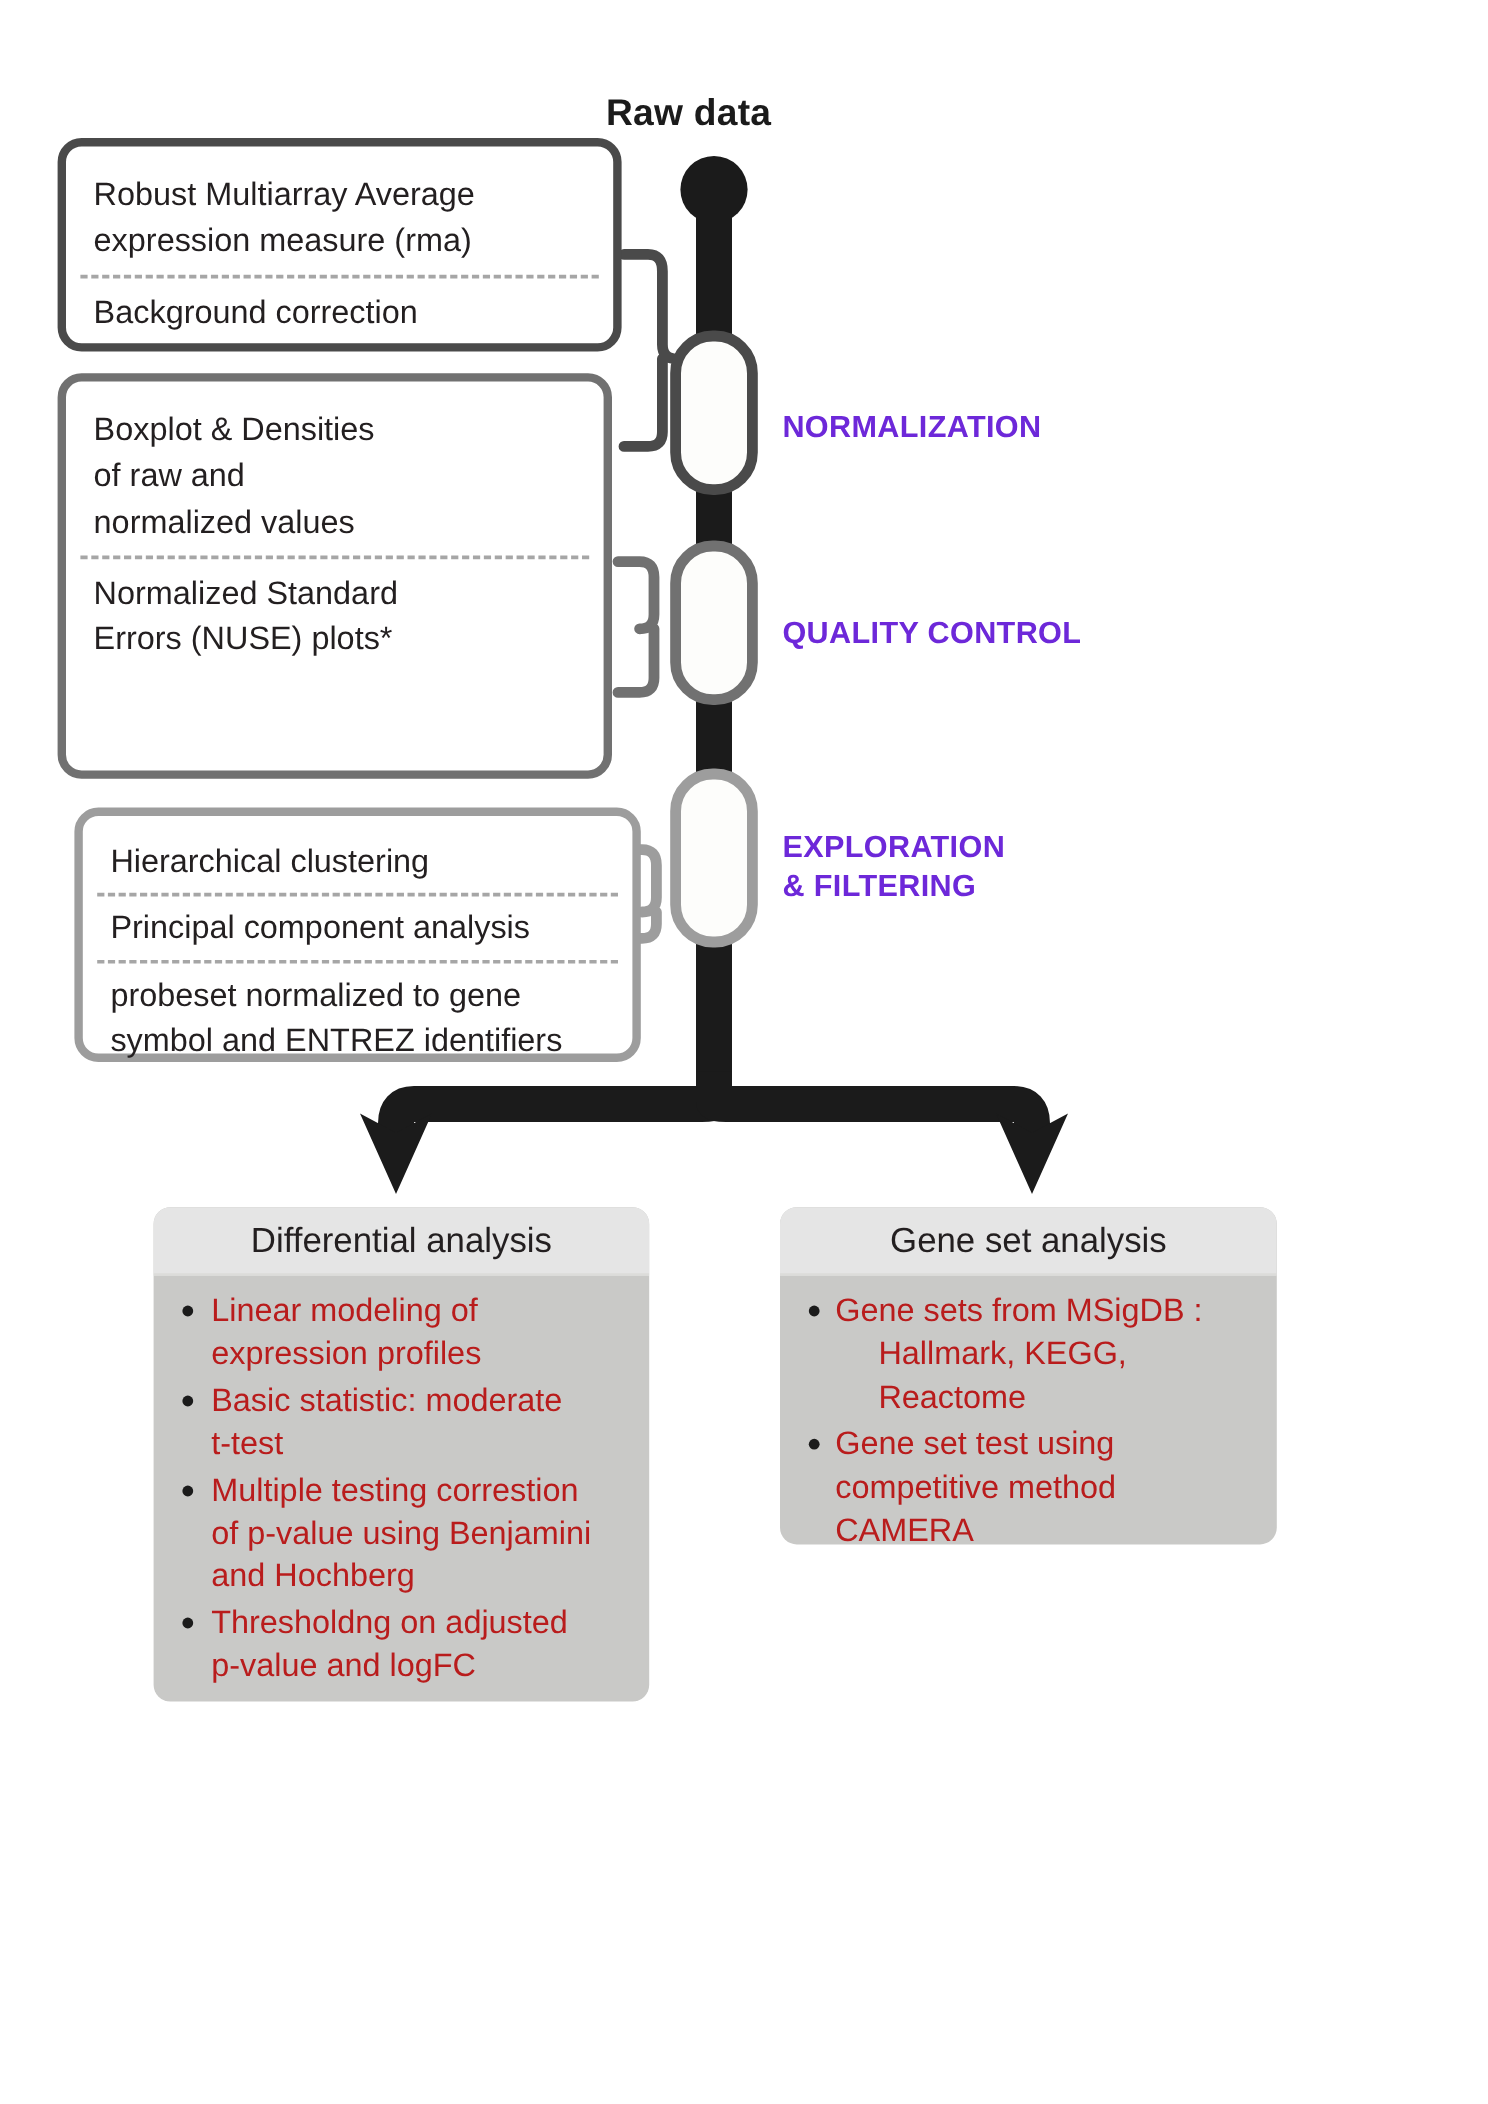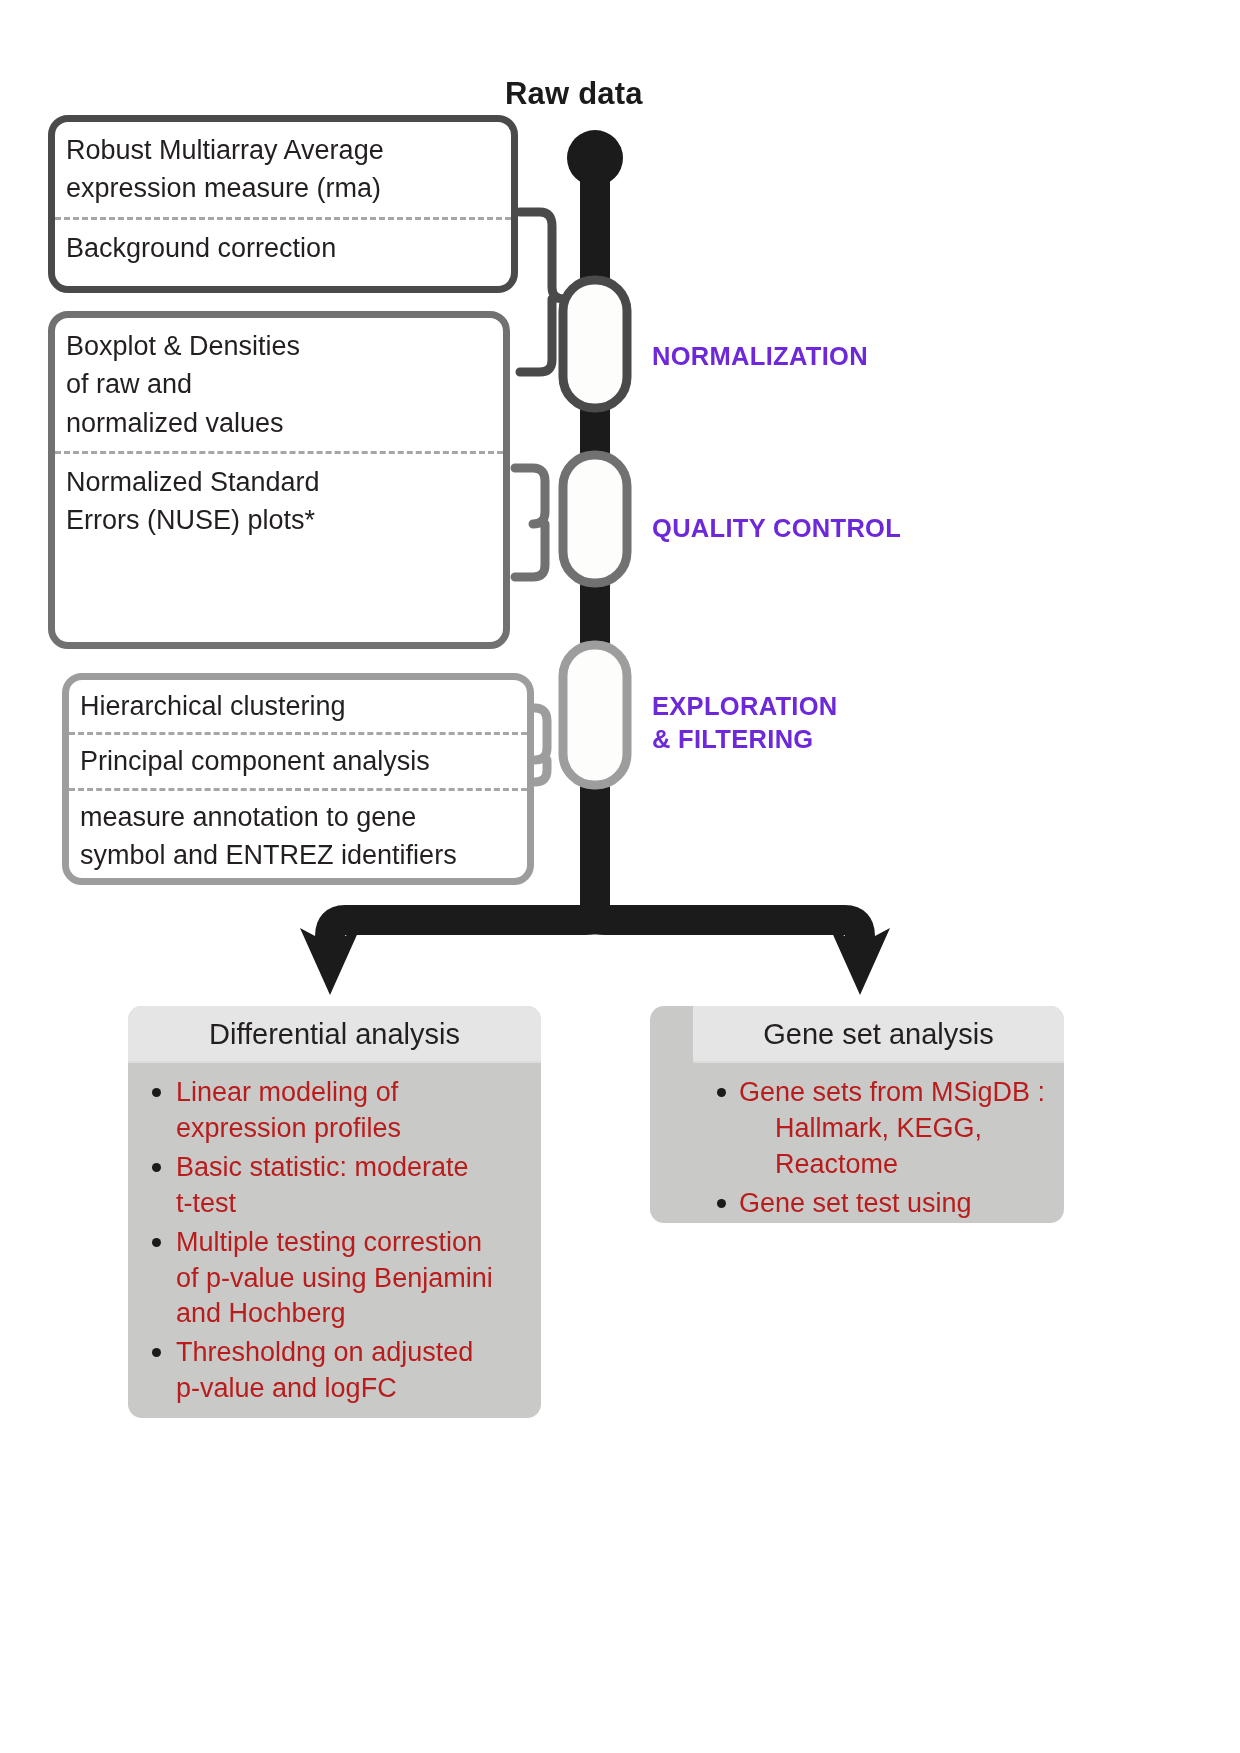--- a/index.html
+++ b/index.html
@@ -60,21 +60,21 @@
   #stage-quality       { left: 652px; top: 512px; }
   #stage-exploration   { left: 652px; top: 690px; }
 
   
   .task-box {
     position: absolute;
     box-sizing: border-box;
     background: #ffffff;
     border-radius: 20px;
     z-index: 3;
-    padding: 0;
+    padding: 12px;
   }
   .task-box.dark  { border: 7px solid #4a4a4a; }
   .task-box.mid   { border: 7px solid #717171; }
   .task-box.light { border: 7px solid #9d9d9d; }
 
   .task-row {
     font-size: 27px;
     line-height: 1.42;
     color: #231f20;
     padding: 9px 0 9px 10px;
@@ -138,21 +138,21 @@
     border-radius: 50%;
   }
   .result-list.center-wrap li {
     text-align: left;
   }
 
   #panel-differential {
     left: 128px; top: 1006px; width: 413px; height: 412px;
   }
   #panel-geneset {
-    left: 650px; top: 1006px; width: 414px; height: 217px; padding-left: 43px;
+    left: 650px; top: 1006px; width: 414px; height: 281px;
   }
   #panel-geneset .result-list li { padding-left: 24px; }
 </style>
 </head>
 <body>
 
 <div id="canvas">
 
   <svg id="spine" viewBox="0 0 1240 1753" xmlns="http://www.w3.org/2000/svg">
 
@@ -241,21 +241,21 @@
   </div>
 
   <div class="task-box light" id="box-exploration">
     <div class="task-row">
       <div>Hierarchical clustering</div>
     </div>
     <div class="task-row">
       <div>Principal component analysis</div>
     </div>
     <div class="task-row">
-      <div>measure annotation to gene</div>
+      <div>probeset normalized to gene</div>
       <div>symbol and ENTREZ identifiers</div>
     </div>
   </div>
 
   <div class="result-panel" id="panel-differential">
     <div class="result-title">Differential analysis</div>
     <ul class="result-list">
       <li>
         <span class="bullet"></span>
         <span>Linear modeling of</span><br>

